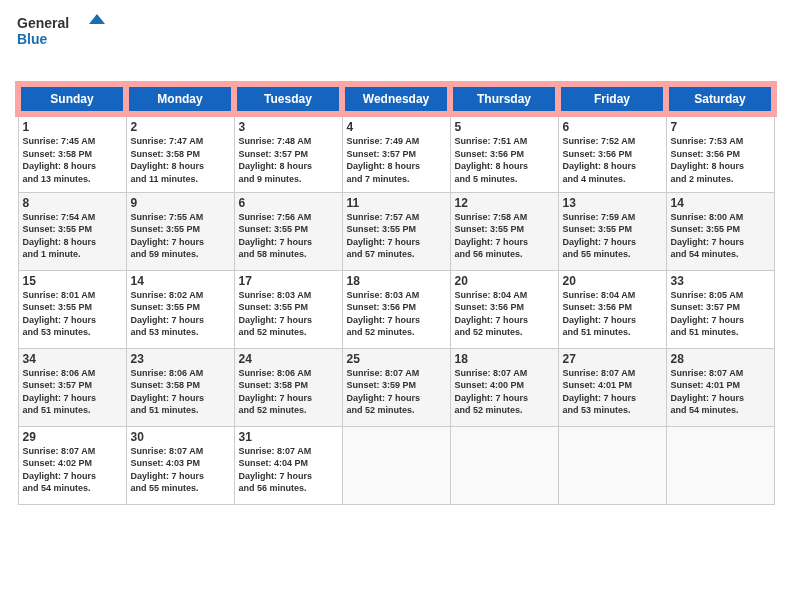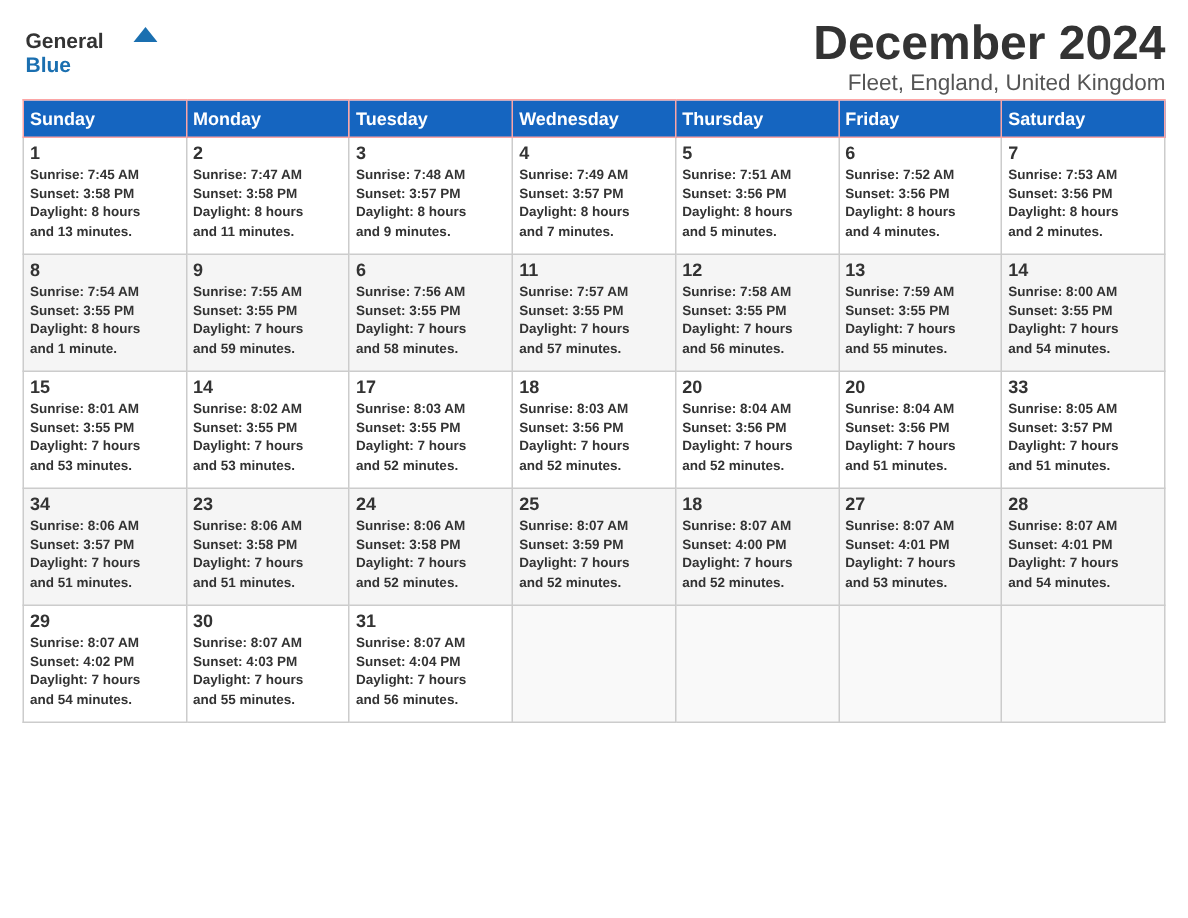--- a/index.html
+++ b/index.html
@@ -10,23 +10,23 @@
       background: #fff;
       overflow: hidden;
     }
     .page {
       width: 792px;
       height: 612px;
       padding: 10px 15px;
     }
     .header {
       display: flex;
-      align-items: flex-end;
+      align-items: center;
       justify-content: space-between;
-      margin-bottom: 2px;
+      margin-bottom: 22px;
     }
     .logo {
       display: flex;
       align-items: center;
     }
     .title-block {
       text-align: right;
     }
     .main-title {
       font-size: 32px;
@@ -39,24 +39,24 @@
     }
     .calendar {
       width: 100%;
       border-collapse: collapse;
       font-size: 10px;
     }
     .calendar thead tr th {
       background: #1565c0;
       color: #fff;
       padding: 5px 4px;
-      text-align: left;
+      text-align: center;
       font-size: 12px;
       font-weight: bold;
-      border: 1px solid #fca5a5;
+      border: 6px solid #fca5a5;
     }
     .calendar tbody tr td {
       border: 1px solid #ccc;
       vertical-align: top;
       padding: 3px 4px;
       width: calc(100% / 7);
       height: 78px;
       background: #fff;
     }
     .calendar tbody tr:nth-child(even) td {
@@ -85,24 +85,20 @@
 <div class="page">
   <div class="header">
     <div class="logo">
       <div>
         <svg width="90" height="45" viewBox="0 0 90 45">
           <text x="2" y="18" font-family="Arial" font-size="14" font-weight="bold" fill="#333">General</text>
           <polygon points="82,4 90,14 74,14" fill="#1a6fb0"></polygon>
           <text x="2" y="34" font-family="Arial" font-size="14" font-weight="bold" fill="#1a6fb0">Blue</text>
         </svg>
       </div>
-    </div>
-    <div class="title-block">
-      <div class="main-title">December 2024</div>
-      <div class="subtitle">Fleet, England, United Kingdom</div>
     </div>
   </div>
 
   <table class="calendar">
     <thead>
       <tr>
         <th>Sunday</th>
         <th>Monday</th>
         <th>Tuesday</th>
         <th>Wednesday</th>

